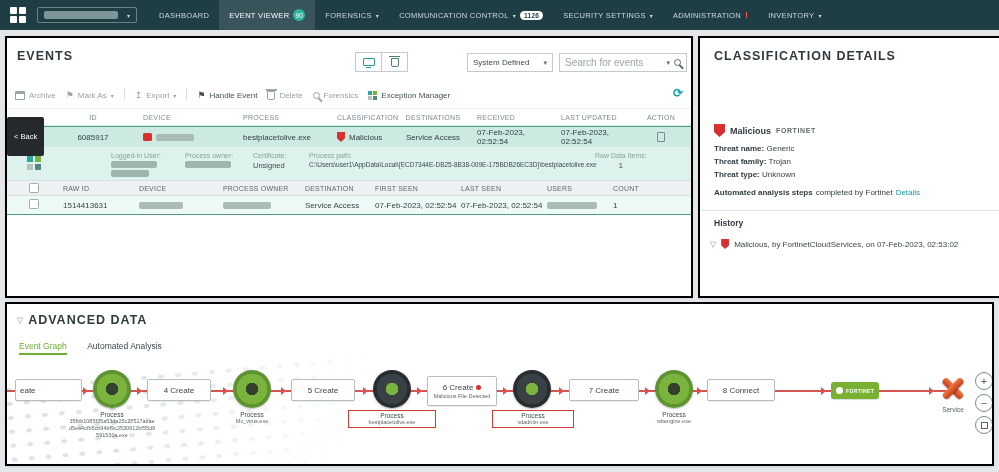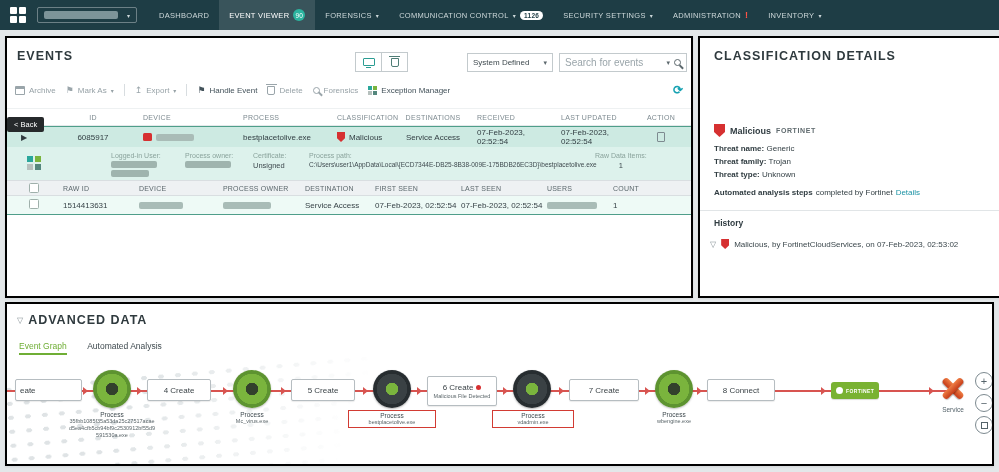--- a/index.html
+++ b/index.html
@@ -49,21 +49,21 @@
   .filter-select { position:absolute; left:460px; top:15px; width:86px; height:19px; border:1px solid #c3cacd; background:#fff; display:flex; align-items:center; justify-content:space-between; font-size:8px; color:#3f4a4f; padding:0 5px; cursor:pointer; }
   .caret2 { font-size:7px; color:#5c686d; }
   .search-wrap { position:absolute; left:552px; top:15px; width:128px; height:19px; border:1px solid #c3cacd; background:#fff; display:flex; align-items:center; gap:4px; padding:0 5px; }
   .search-input { border:none; outline:none; flex:1; font-size:10px; color:#3f4a4f; min-width:0; font-family:"Liberation Sans", sans-serif; }
   .search-input::placeholder { color:#9aa5aa; }
   .ic-mag { width:7px; height:7px; border:1.5px solid #5c686d; border-radius:50%; position:relative; display:inline-block; flex:none; }
   .ic-mag::after { content:''; position:absolute; width:5px; height:1.5px; background:#5c686d; right:-4px; bottom:-2px; transform:rotate(45deg); }
   .ic-mag.sm { border-color:#9aa5aa; } .ic-mag.sm::after { background:#9aa5aa; }
 
   
-  .toolbar { position:absolute; left:8px; top:42px; right:8px; height:20px; display:flex; align-items:center; gap:10px; }
+  .toolbar { position:absolute; left:8px; top:42px; right:8px; height:20px; display:flex; align-items:flex-end; gap:10px; }
   .tb { display:inline-flex; align-items:center; gap:4px; font-size:8px; color:#97a2a7; cursor:pointer; white-space:nowrap; }
   .tb.en { color:#43525a; }
   .caret3 { font-size:6px; color:#97a2a7; }
   .tb-div { width:1px; height:12px; background:#d8dde0; }
   .ic-archive { width:10px; height:9px; border:1.2px solid #9aa5aa; border-top:3px solid #9aa5aa; border-radius:1px; display:inline-block; }
   .ic-flag { font-size:9px; line-height:1; } .ic-flag.gray { color:#9aa5aa; } .ic-flag.dark { color:#43525a; }
   .ic-export { font-size:9px; color:#9aa5aa; line-height:1; }
   .ic-grid { display:inline-grid; grid-template-columns:4px 4px; grid-template-rows:4px 4px; gap:1px; }
   .ic-grid i:nth-child(1){background:#2aa79b;} .ic-grid i:nth-child(2){background:#7ab43d;}
   .ic-grid i:nth-child(3){background:#b6c0bd;} .ic-grid i:nth-child(4){background:#54877d;}
@@ -74,21 +74,21 @@
   .evt-grid { display:grid; grid-template-columns:50px 72px 100px 102px 64px 76px 84px 86px 40px; align-items:center; }
   .evt-head { position:absolute; left:0; top:70px; width:100%; height:18px; color:#7d8a90; font-size:7px; letter-spacing:.3px; border-bottom:1px solid #e4e8ea; border-top:1px solid #eef1f2; }
   .c-id { text-align:center; }
   .c-dev { padding-left:14px; display:flex; align-items:center; gap:4px; }
   .c-proc { padding-left:14px; }
   .c-class { padding-left:6px; display:flex; align-items:center; gap:4px; }
   .c-dest { text-align:center; }
   .c-rec,.c-upd { padding-left:6px; }
   .c-act { display:flex; justify-content:center; }
   .c-flag { padding-left:14px; }
-  .back-chip { position:absolute; left:0; top:79px; background:#26292b; color:#fff; font-size:7.5px; padding:3px 7px; border-radius:2px; z-index:6; cursor:pointer; }
+  .back-chip { position:absolute; left:0; top:79px; background:#26292b; color:#fff; font-size:7.5px; padding:15px 7px; border-radius:2px; z-index:6; cursor:pointer; }
   .evt-row { position:absolute; left:0; top:88px; width:100%; height:21px; font-size:8px; color:#313d42; background:#cdeae2; border-top:1.5px solid #4f9e8a; cursor:pointer; }
   .expander { color:#2f3a3e; font-size:8px; cursor:pointer; }
   .dev-ic { width:9px; height:8px; background:#d63031; border-radius:1.5px; display:inline-block; flex:none; }
   .shield { display:inline-block; width:8px; height:10px; background:#d63031; clip-path:polygon(0 0,100% 0,100% 62%,50% 100%,0 62%); flex:none; }
   .shield.big { width:11px; height:13px; }
   .ic-doc { width:8px; height:10px; border:1px solid #7d8a90; border-radius:1px; display:inline-block; cursor:pointer; }
   .evt-expand { position:absolute; left:0; top:109px; width:100%; height:33px; background:#ddf2ec; }
   .ex-col { position:absolute; top:5px; }
   .ex-col.center { text-align:center; }
   .ex-l { display:block; font-size:7px; color:#8aa39c; }

